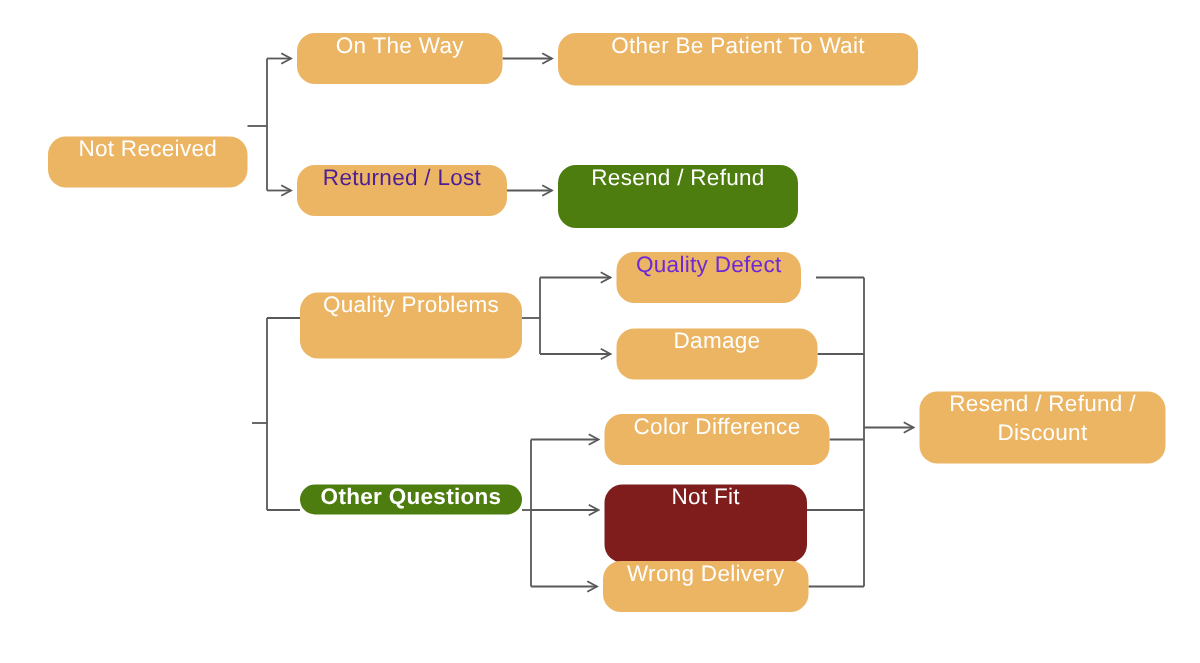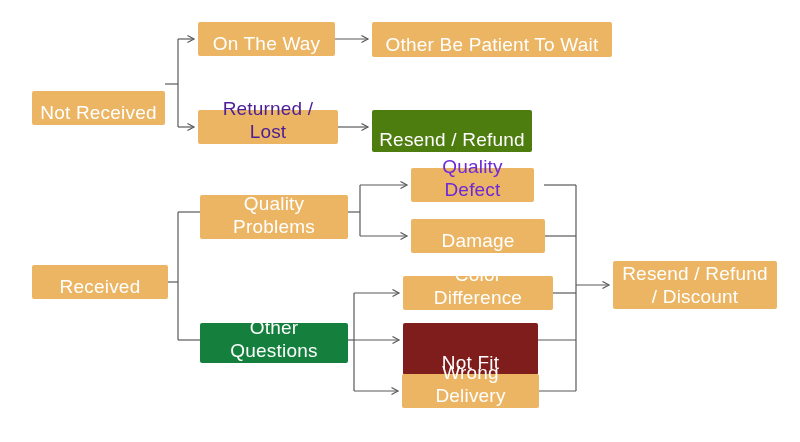--- a/index.html
+++ b/index.html
@@ -25,26 +25,26 @@
   .nodes-layer {
     position: absolute;
     left: 0;
     top: 0;
     width: 800px;
     height: 442px;
   }
   .node {
     position: absolute;
     box-sizing: border-box;
-    border-radius: 2px;
+    border-radius: 12px;
     display: flex;
-    align-items: flex-end;
+    align-items: flex-start;
     justify-content: center;
     text-align: center;
-    font-size: 19px;
+    font-size: 15px;
     font-weight: 400;
     line-height: 1.25;
     padding: 0 6px;
     letter-spacing: 0.2px;
   }
 </style>
 </head>
 <body>
 
 <div class="canvas">
@@ -90,33 +90,30 @@
       </div>
       <div class="node" style="left: 372px; top: 22px; width: 240px; height: 35px; background: rgb(235, 181, 99); color: rgb(255, 255, 255);">
         <span>Other Be Patient To Wait</span>
       </div>
       <div class="node" style="left: 198px; top: 110px; width: 140px; height: 34px; background: rgb(235, 181, 99); color: #4c1d95;">
         <span>Returned / Lost</span>
       </div>
       <div class="node" style="left: 372px; top: 110px; width: 160px; height: 42px; background: #4d7c0f; color: rgb(255, 255, 255);">
         <span>Resend / Refund</span>
       </div>
-      <div class="node" style="left: 32px; top: 265px; width: 136px; height: 34px; background: rgb(235, 181, 99); color: rgb(255, 255, 255);">
-        <span>Received</span>
-      </div>
       <div class="node" style="left: 200px; top: 195px; width: 148px; height: 44px; background: rgb(235, 181, 99); color: rgb(255, 255, 255);">
         <span>Quality Problems</span>
       </div>
       <div class="node" style="left: 411px; top: 168px; width: 123px; height: 34px; background: rgb(235, 181, 99); color: #6d28d9;">
         <span>Quality Defect</span>
       </div>
       <div class="node" style="left: 411px; top: 219px; width: 134px; height: 34px; background: rgb(235, 181, 99); color: rgb(255, 255, 255);">
         <span>Damage</span>
       </div>
-      <div class="node" style="left: 200px; top: 323px; width: 148px; height: 40px; background: #15803d; color: rgb(255, 255, 255);">
+      <div class="node" style="left: 200px; top: 323px; width: 148px; height: 20px; background: #4d7c0f; color: rgb(255, 255, 255); font-weight: bold;">
         <span>Other Questions</span>
       </div>
       <div class="node" style="left: 403px; top: 276px; width: 150px; height: 34px; background: rgb(235, 181, 99); color: rgb(255, 255, 255);">
         <span>Color Difference</span>
       </div>
       <div class="node" style="left: 403px; top: 323px; width: 135px; height: 52px; background: #7f1d1d; color: rgb(255, 255, 255);">
         <span>Not Fit</span>
       </div>
       <div class="node" style="left: 402px; top: 374px; width: 137px; height: 34px; background: rgb(235, 181, 99); color: rgb(255, 255, 255);">
         <span>Wrong Delivery</span>

